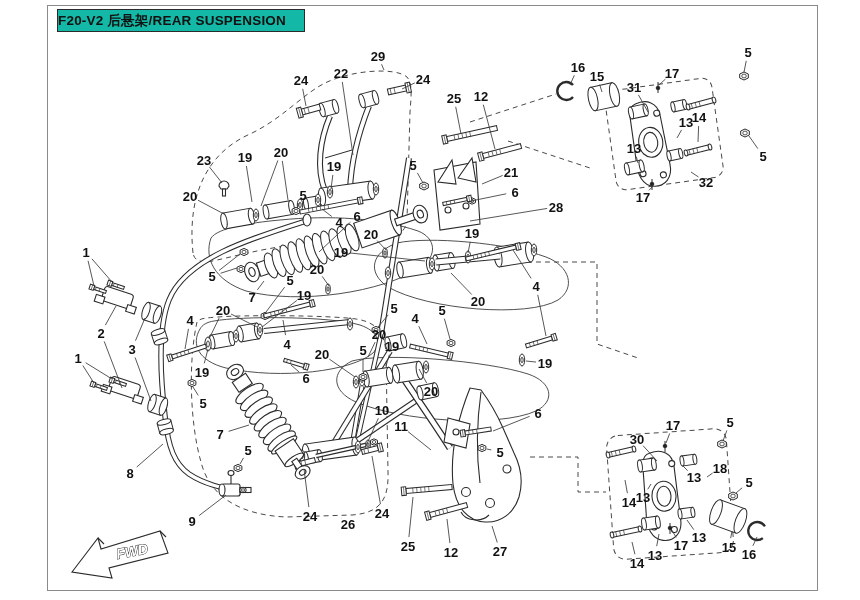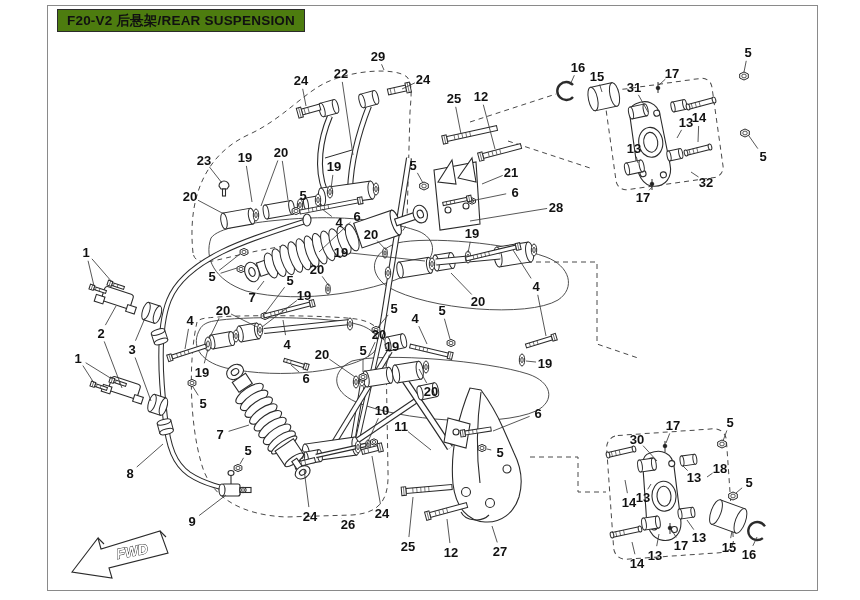--- a/index.html
+++ b/index.html
@@ -1,22 +1,22 @@
 <!DOCTYPE html>
 <html><head>
 <meta charset="utf-8">
 <style>
   html,body{margin:0;padding:0;background:#fff;}
   .stage{position:relative;width:860px;height:600px;background:#ffffff;overflow:hidden;
          font-family:"Liberation Sans", sans-serif;}
   .frame{position:absolute;left:47px;top:5px;width:769px;height:584px;
          border:1px solid #8a8a8a;pointer-events:none;}
   .title-box{position:absolute;left:57px;top:9px;width:246px;height:21px;
-             background:#4d7c0f;border:1.6px solid #2b2b2b;display:flex;
-             align-items:center;justify-content:center;}
+             background:#14b8a6;border:1.6px solid #2b2b2b;display:flex;
+             align-items:center;justify-content:flex-start;}
   .title-box span{font-size:13.5px;font-weight:bold;color:#111;letter-spacing:0.2px;
                   white-space:nowrap;}
   svg{position:absolute;left:0;top:0;}
   .callout{font-size:13px;font-weight:bold;fill:#111;}
 </style>
 </head>
 <body>
 
 <div class="stage">
 

